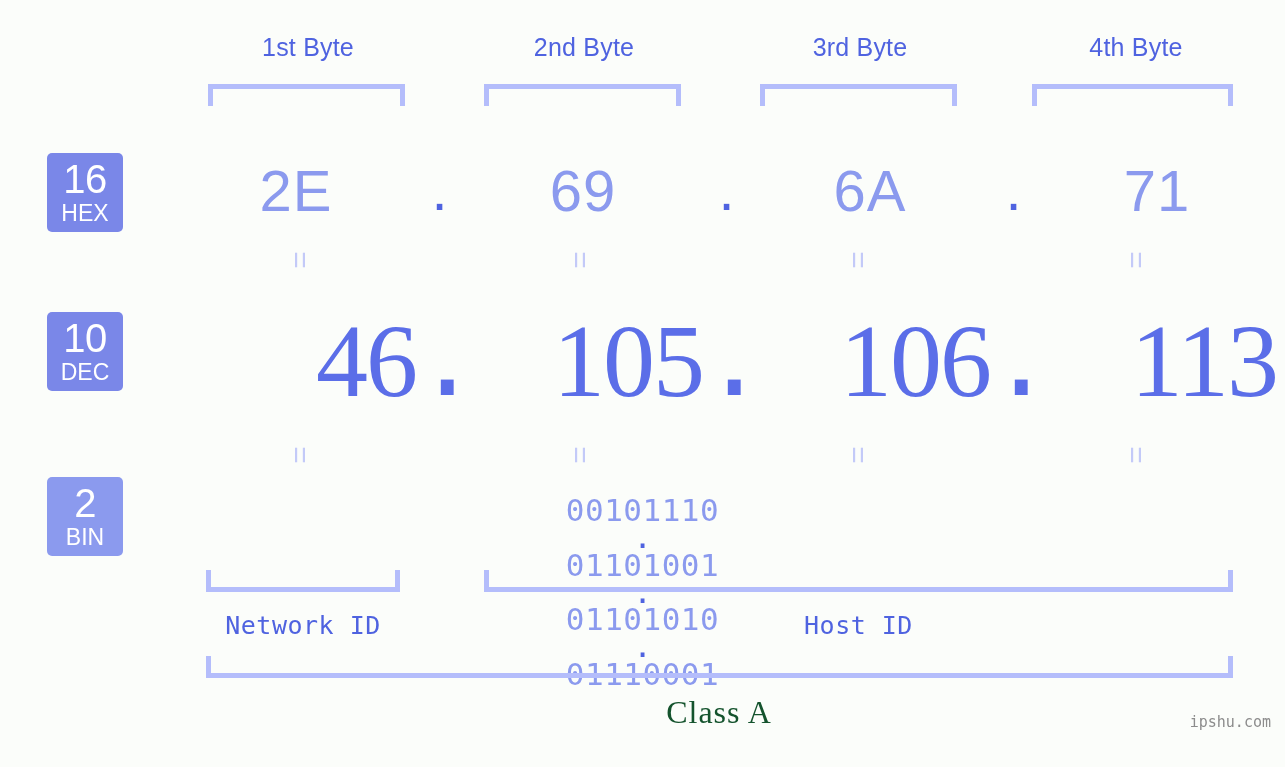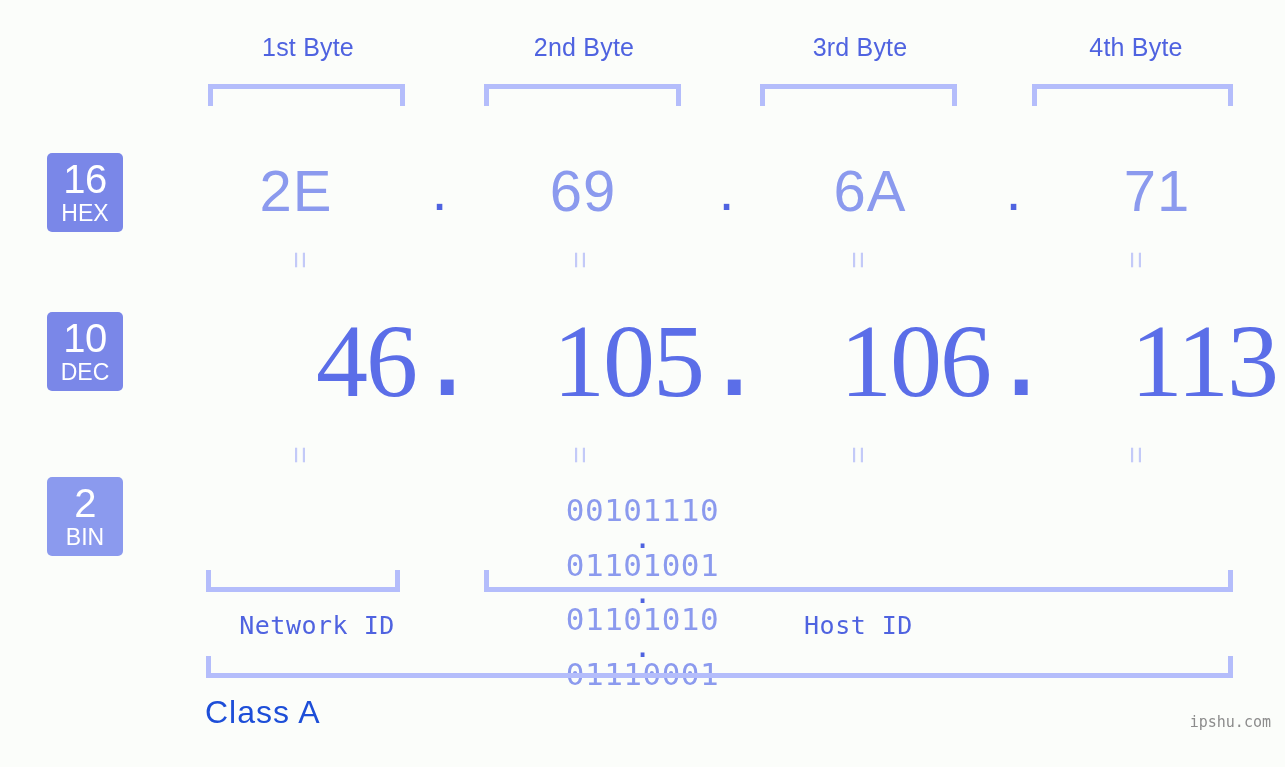--- a/index.html
+++ b/index.html
@@ -170,23 +170,24 @@
     color: #4f63e0;
     font-family: "DejaVu Sans Mono", monospace;
     letter-spacing: 0.5px;
   }
 
   #class-label {
     position: absolute;
     top: 694px;
     left: 205px;
     width: 1028px;
+    text-align: center;
     font-size: 32px;
-    color: #1d4ed8;
-    font-family: Liberation Sans, sans-serif;
+    color: #14532d;
+    font-family: Liberation Serif, serif;
     letter-spacing: 1px;
   }
 
   #watermark {
     position: absolute;
     right: 14px;
     top: 713px;
     font-size: 15px;
     color: #8c8c8c;
     font-family: "DejaVu Sans Mono", monospace;
@@ -258,21 +259,21 @@
     <div class="bin-cell">01101001</div>
     <div class="bin-dot">.</div>
     <div class="bin-cell">01101010</div>
     <div class="bin-dot">.</div>
     <div class="bin-cell">01110001</div>
   </div>
 
   <div class="bracket bracket-up" style="left:206px; top:570px; width:194px;"></div>
   <div class="bracket bracket-up" style="left:484px; top:570px; width:749px;"></div>
 
-  <div class="id-label" style="left:220px; width:194px;">Network ID</div>
+  <div class="id-label" style="left:206px; width:194px;">Network ID</div>
   <div class="id-label" style="left:484px; width:749px;">Host ID</div>
 
   <div class="bracket bracket-up" style="left:206px; top:656px; width:1027px;"></div>
   <div id="class-label">Class A</div>
 
   <div id="watermark">ipshu.com</div>
 
 </div>
 
 </body></html>

